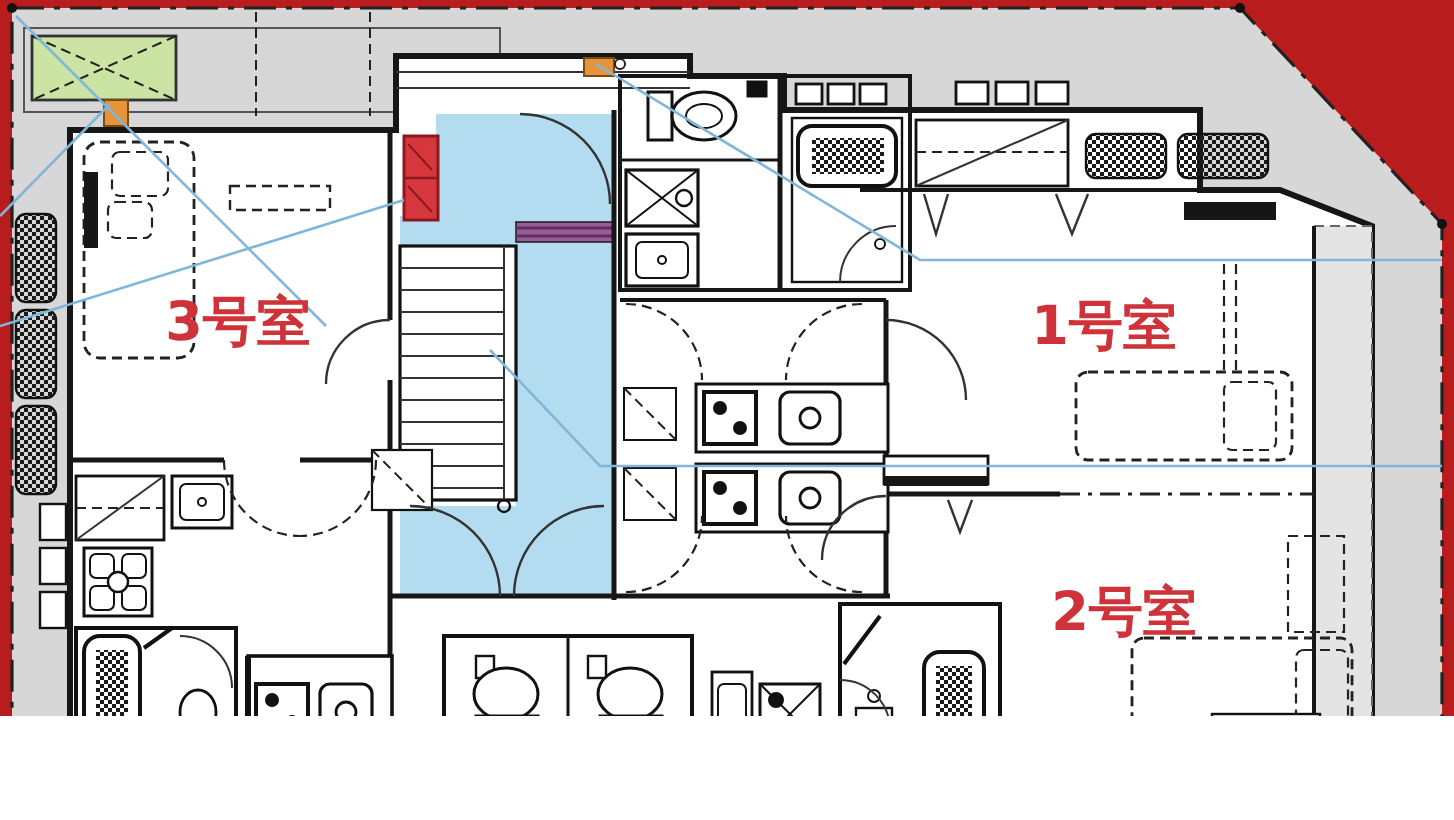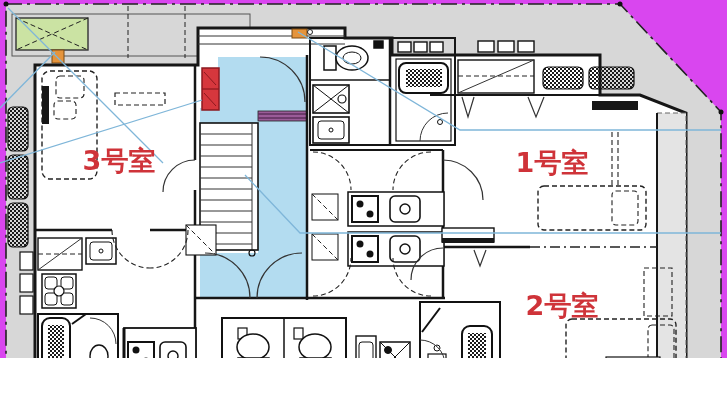--- a/index.html
+++ b/index.html
@@ -1,21 +1,21 @@
 <!DOCTYPE html>
 <html style="--ground: #d7d7d7; --ground2: #e4e4e4; --wall: #161616; --hall: #b3dcf0; --leader: #7fb6d9; --green: #cbe3a3; --red: #d6373d; --reddark: #8c191f; --orange: #e5943c; --purple: #9a5b98; --label: #cf3339;"><head>
 <meta charset="utf-8">
 <style>
   :root{
     --ground:#d7d7d7; --ground2:#e4e4e4; --wall:#161616; --hall:#b3dcf0;
     --leader:#7fb6d9; --green:#cbe3a3; --red:#d6373d; --reddark:#8c191f;
     --orange:#e5943c; --purple:#9a5b98; --label:#cf3339;
   }
   html,body{margin:0;padding:0;background:#fff;}
-  .plan-wrap{width:727px;height:358px;position:relative;overflow:hidden;background:#d946ef;}
+  .plan-wrap{width:727px;height:358px;position:relative;overflow:hidden;background:#b91c1c;}
   svg{display:block;}
   .room-label{
     font-family:"DejaVu Sans","Liberation Sans",sans-serif;
     font-weight:bold; font-size:27px; fill:var(--label);
   }
   .wall{stroke:var(--wall);fill:none;}
   .thin{stroke:#333;fill:none;}
   .dashed{stroke:#222;fill:none;stroke-dasharray:5 3;}
   .leader{stroke:var(--leader);stroke-width:1.3;fill:none;}
 </style>

